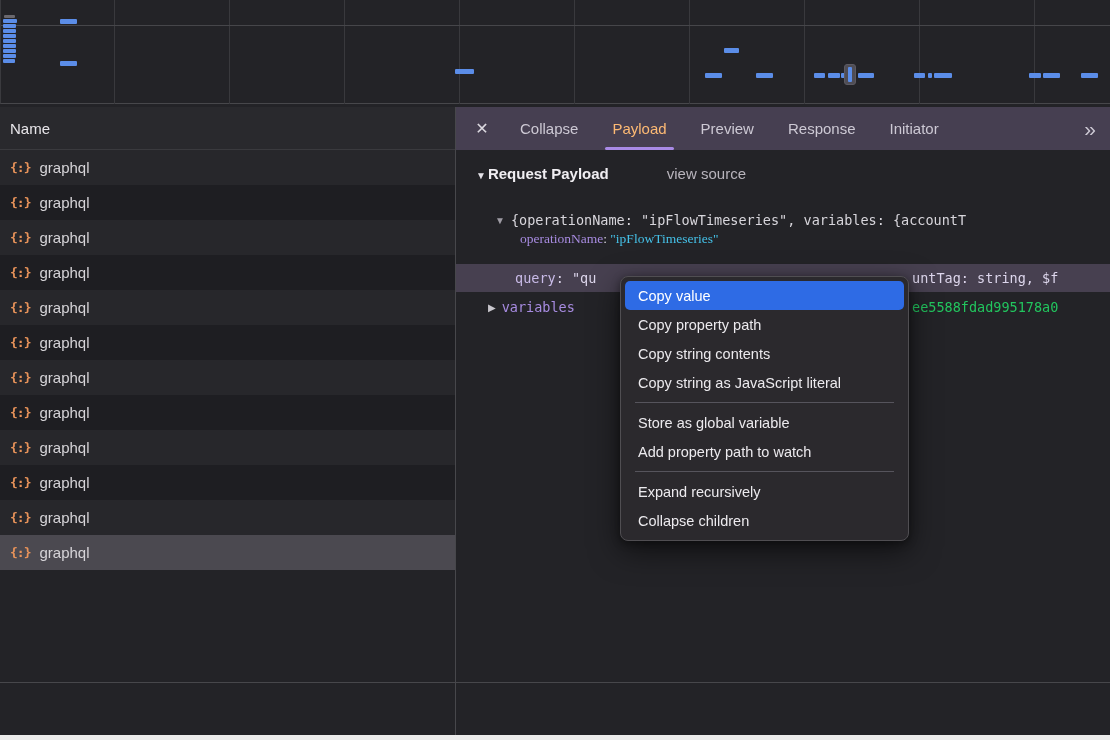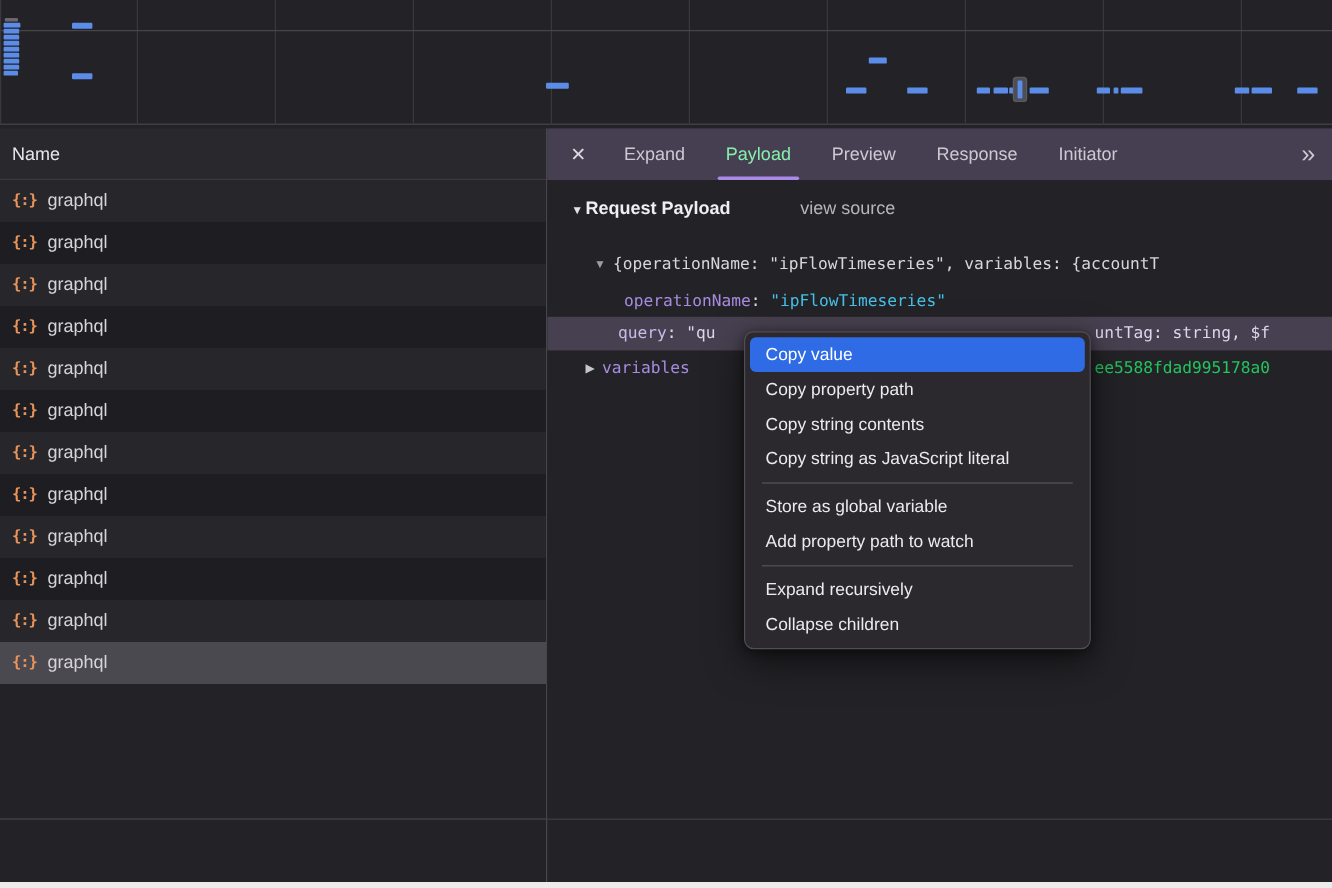--- a/index.html
+++ b/index.html
@@ -23,21 +23,21 @@
   .req-row.selected { background: #4b4950; }
   .json-icon { font-family: "DejaVu Sans Mono", monospace; font-weight: bold; font-size: 13px; color: #e8935a; letter-spacing: -1px; margin-right: 9px; }
   .v-divider { position: absolute; left: 455px; top: 107px; width: 1px; height: 628px; background: #47474b; }
   .footer-line { position: absolute; left: 0; top: 682px; width: 1110px; height: 1px; background: #47474b; }
   .bottom-strip { position: absolute; left: 0; top: 735px; width: 1110px; height: 5px; background: #ececec; }
 
   
   .tab-bar { position: absolute; left: 456px; top: 107px; width: 654px; height: 43px; background: #463f51; display: flex; align-items: center; }
   .close-btn { width: 18px; margin-left: 17px; margin-right: 12px; font-size: 16px; color: #dcd9e0; text-align: center; cursor: default; }
   .tab { position: relative; height: 43px; display: flex; align-items: center; padding: 0 17px; font-size: 15px; color: #cdc9d4; cursor: default; }
-  .tab.active { color: #86efac; }
+  .tab.active { color: #fdba74; }
   .tab.active::after { content: ""; position: absolute; left: 10px; right: 10px; bottom: 0; height: 3px; border-radius: 2px; background: #a98ae6; }
   .more-tabs { margin-left: auto; margin-right: 14px; font-size: 21px; color: #cdc9d4; line-height: 1; cursor: default; }
 
   
   .payload-pane { position: absolute; left: 456px; top: 150px; width: 654px; height: 532px; background: #232327; overflow: hidden; }
   .section-header { position: absolute; left: 20px; top: 15px; display: flex; align-items: baseline; white-space: nowrap; }
   .section-header .tri { font-size: 10px; color: #e4e2e8; margin-right: 2px; }
   .section-header .title { font-size: 15px; font-weight: bold; color: #f0eef2; }
   .section-header .view-source { font-size: 15px; color: #b8b4bc; margin-left: 58px; text-align: right; }
   .tree-row { position: absolute; left: 0; width: 654px; height: 26px; display: flex; align-items: center; white-space: nowrap; overflow: hidden; font-family: "DejaVu Sans Mono", monospace; font-size: 13.5px; }
@@ -157,42 +157,42 @@
         <span>graphql</span>
       </div>
     </div>
   <div class="v-divider"></div>
   <div class="footer-line"></div>
   <div class="bottom-strip"></div>
 
   <div class="tab-bar">
     <div class="close-btn">✕</div>
     <div id="tabs" style="display:flex;height:43px;">
-        <div class="tab">Expand</div>
+        <div class="tab">Collapse</div>
         <div class="tab active">Payload</div>
         <div class="tab">Preview</div>
         <div class="tab">Response</div>
         <div class="tab">Initiator</div>
       </div>
     <div class="more-tabs">»</div>
   </div>
 
   <div class="payload-pane">
     <div class="section-header">
       <span class="tri">▼</span>
       <span class="title">Request Payload</span>
       <span class="view-source">view source</span>
     </div>
 
     <div class="tree-row" style="top:57px;">
       <span class="tri" style="margin-left:39px;margin-right:6px;">▼</span>
       <span class="preview-text">{operationName: "ipFlowTimeseries", variables: {accountT</span>
     </div>
 
-    <div class="tree-row" style="top:88px;">
+    <div class="tree-row" style="top:76px;font-family:Liberation Serif, serif;">
       <span style="margin-left:64px;"></span>
       <span class="key">operationName</span>
         <span class="colon">:&nbsp;</span>
         <span class="str">"ipFlowTimeseries"</span>
     </div>
 
     <div class="tree-row row-selected" style="top:114px;">
       <span style="margin-left:59px;"></span>
       <span class="key">query</span>
         <span class="sel-val">:&nbsp;</span>

